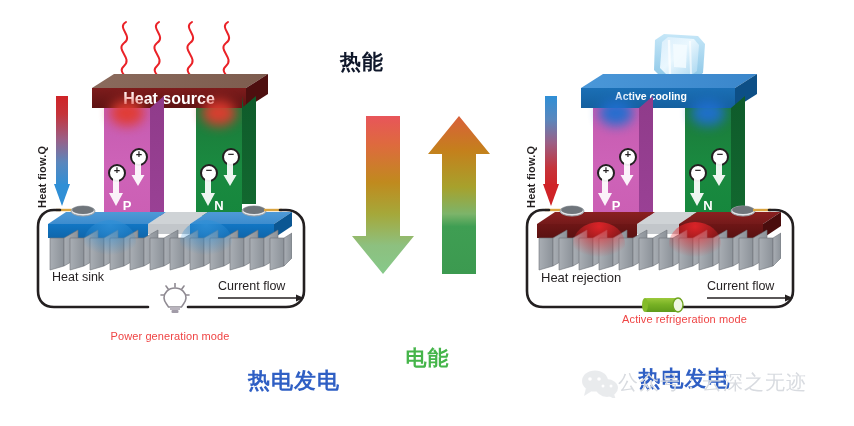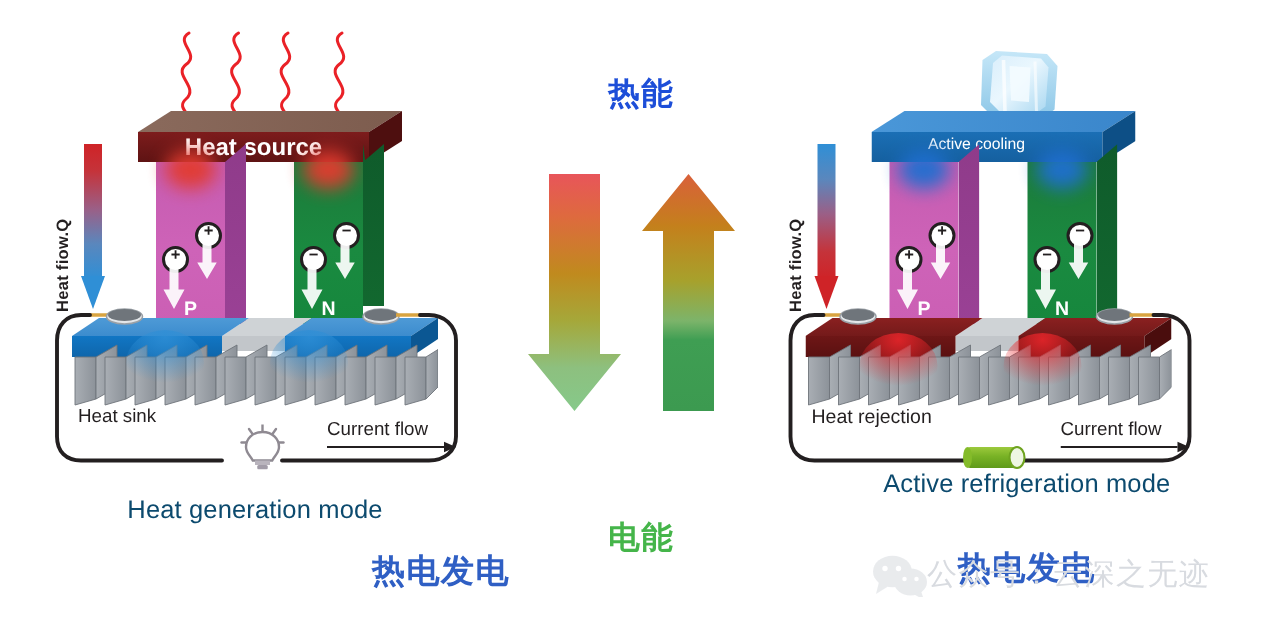--- a/index.html
+++ b/index.html
@@ -3,21 +3,21 @@
 <meta charset="utf-8">
 <style>
   html,body{margin:0;padding:0;background:#fff;}
   body{width:854px;height:426px;overflow:hidden;font-family:"Liberation Sans",sans-serif;}
   #stage{position:relative;width:854px;height:426px;background:#ffffff;}
 
   .abs{position:absolute;}
 
   
   .lbl{font-family:"Liberation Sans",sans-serif;color:#231f20;white-space:nowrap;}
-  .mode-caption{font-size:17px;color:#0c4a6e;letter-spacing:.1px;}
+  .mode-caption{font-size:11px;color:#ef4444;letter-spacing:.1px;}
   .cn-title{font-family:"DejaVu Sans","Liberation Sans",sans-serif;font-weight:bold;font-size:22px;color:#2f5fc4;letter-spacing:1px;}
   .cn-center{font-family:"DejaVu Sans","Liberation Sans",sans-serif;font-weight:bold;font-size:21px;letter-spacing:1px;}
 
   
   .vlabel{
     writing-mode:vertical-rl;
     transform:rotate(180deg);
     font-size:11px;font-weight:bold;color:#231f20;letter-spacing:.2px;
   }
   .leg-letter{
@@ -231,27 +231,27 @@
     </svg>
 
     <div class="abs lbl" style="left:52px;top:270px;font-size:12.5px;">Heat sink</div>
 
     <div class="abs lbl" style="left:218px;top:279px;font-size:12.5px;">Current flow</div>
     <svg class="abs" style="left:218px;top:294px;" width="86" height="10" viewBox="0 0 86 10">
       <line x1="0" y1="4" x2="78" y2="4" stroke="#231f20" stroke-width="1.4"></line>
       <path d="M78 0.5 L86 4 L78 7.5 Z" fill="#231f20"></path>
     </svg>
 
-    <div class="abs mode-caption" style="left:0px;top:330px;width:340px;text-align:center;">Heat generation mode</div>
+    <div class="abs mode-caption" style="left:0px;top:330px;width:340px;text-align:center;">Power generation mode</div>
     <div class="abs cn-title" style="left:0px;top:366px;width:340px;text-align:right;">热电发电</div>
   </div>
 
   <div class="abs" style="left:340px;top:0px;width:175px;height:426px;">
 
-    <div class="abs cn-center" style="left:0px;top:48px;width:175px;text-align:center;color:#1d4ed8;">热能</div>
+    <div class="abs cn-center" style="left:0px;top:48px;width:175px;text-align:left;color:#0f172a;">热能</div>
 
     <svg class="abs" style="left:12px;top:116px;" width="62" height="158" viewBox="0 0 62 158">
       <defs>
         <linearGradient id="dnG" x1="0" y1="0" x2="0" y2="1">
           <stop offset="0" stop-color="#e8555a"></stop>
           <stop offset="0.18" stop-color="#de6a3e"></stop>
           <stop offset="0.42" stop-color="#c08a1e"></stop>
           <stop offset="0.62" stop-color="#a5a83a"></stop>
           <stop offset="0.82" stop-color="#8dc07f"></stop>
           <stop offset="1" stop-color="#86c98a"></stop>
@@ -315,21 +315,21 @@
         </linearGradient>
         <linearGradient id="acFront" x1="0" y1="0" x2="0" y2="1">
           <stop offset="0" stop-color="#1b6fb5"></stop>
           <stop offset="1" stop-color="#15609f"></stop>
         </linearGradient>
       </defs>
       <polygon points="0,14 22,0 176,0 154,14" fill="url(#acTop)"></polygon>
       <rect x="0" y="14" width="154" height="20" fill="url(#acFront)"></rect>
       <polygon points="154,14 176,0 176,20 154,34" fill="#0d4f86"></polygon>
     </svg>
-    <div class="abs lbl" style="left:66px;top:90px;width:140px;text-align:center;color:#ffffff;font-size:10.5px;font-weight:normal;">Active  cooling</div>
+    <div class="abs lbl" style="left:66px;top:90px;width:140px;text-align:center;color:#ffffff;font-size:10.5px;font-weight:bold;">Active  cooling</div>
 
     <div class="abs" style="left:170px;top:108px;width:46px;height:108px;">
       <div class="abs" style="left:0;top:0;width:46px;height:108px;
            background:linear-gradient(180deg,#1c7a3a 0%,#1a8a40 55%,#16873d 100%);"></div>
       <div class="abs glow" style="left:6px;top:-8px;width:34px;height:26px;background:#1f6fd0;opacity:.95;"></div>
       <div class="abs" style="left:46px;top:-12px;width:14px;height:120px;
            background:linear-gradient(180deg,#0f5b2b 0%,#12682f 100%);
            clip-path:polygon(0 12px,100% 0,100% 100%,0 100%);"></div>
       <div class="leg-letter">N</div>
       <div class="carrier" style="left:4px;top:56px;">

